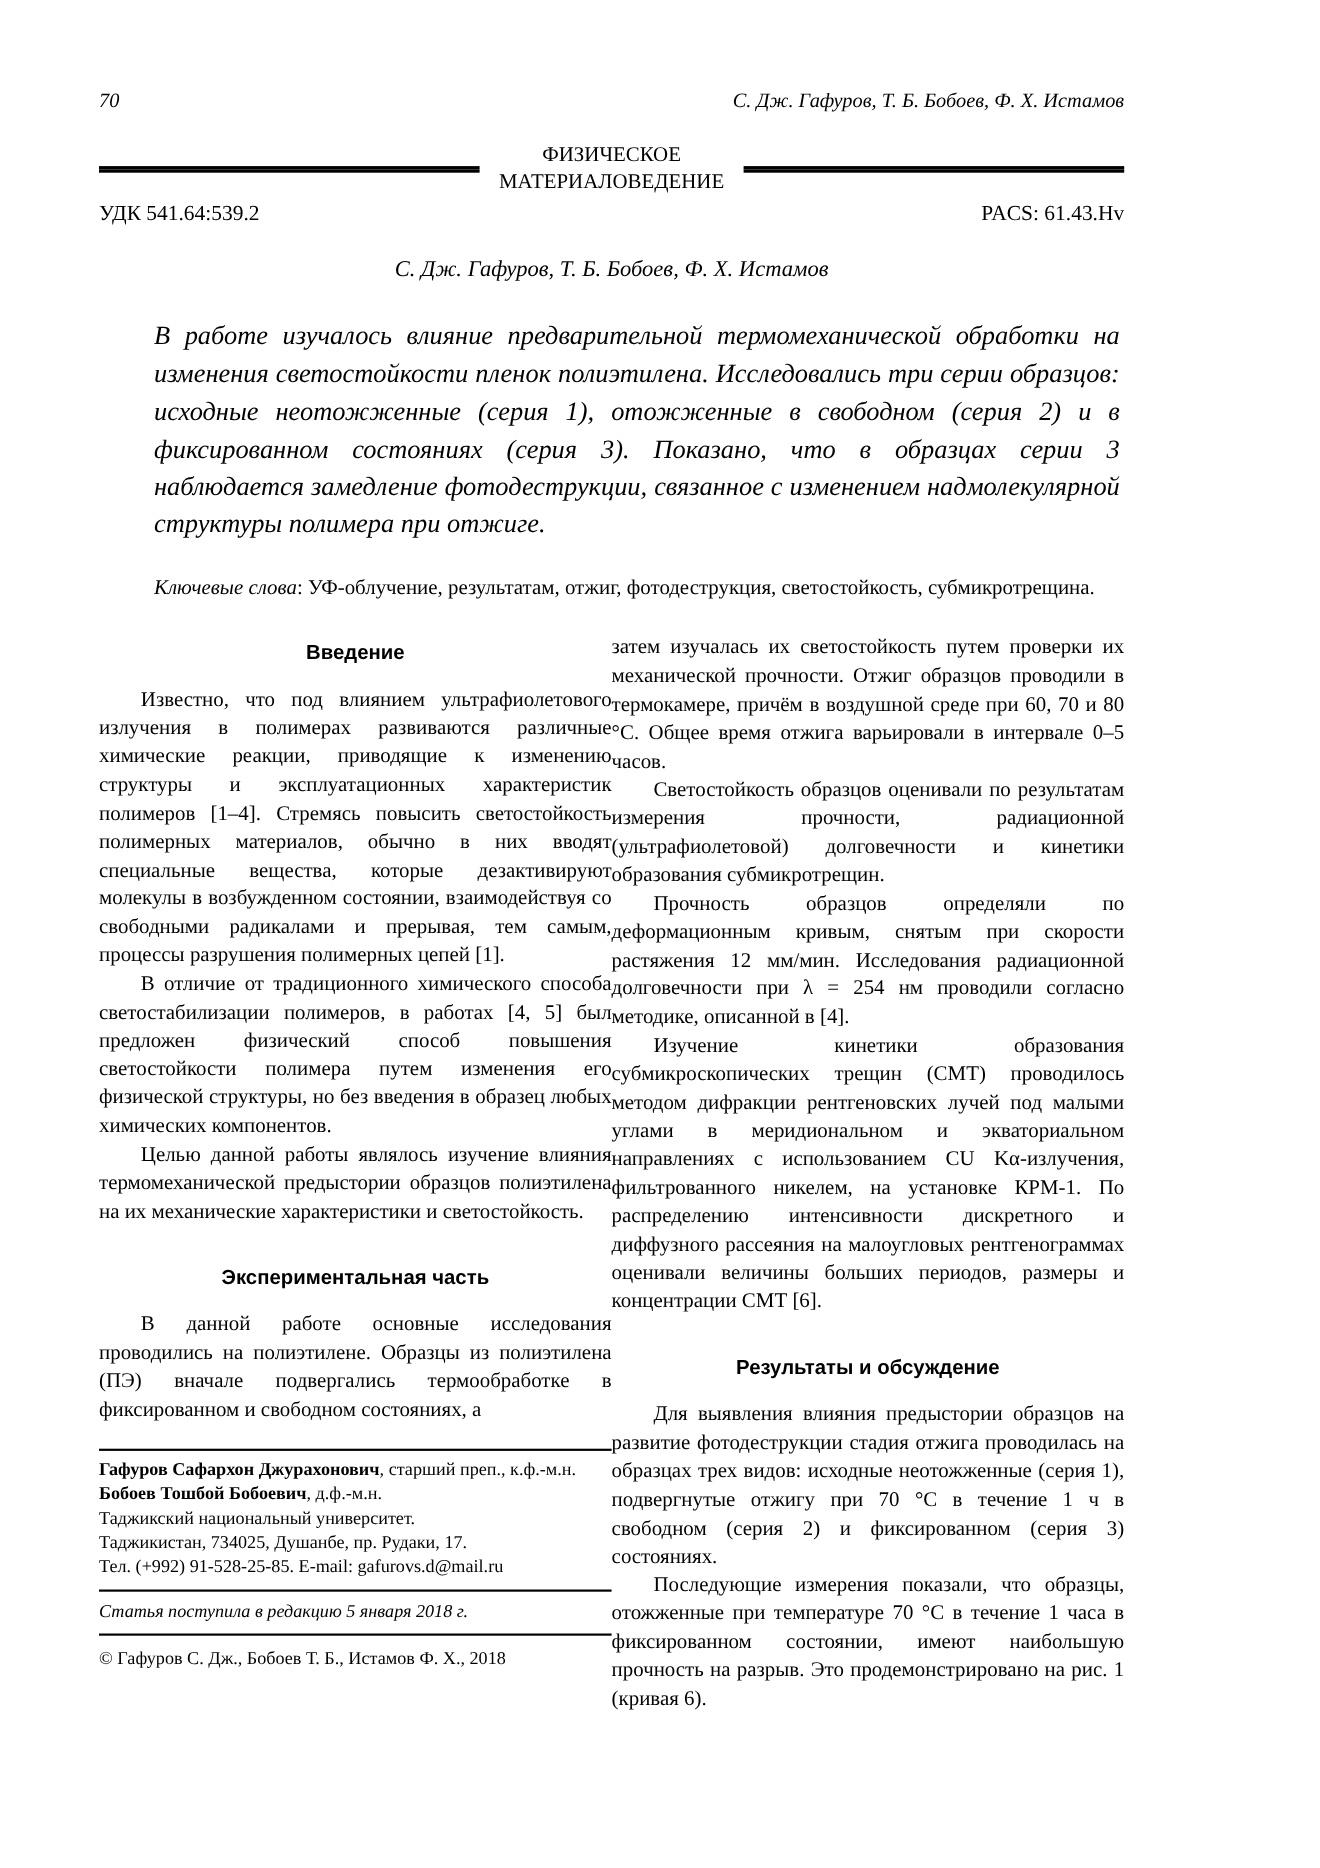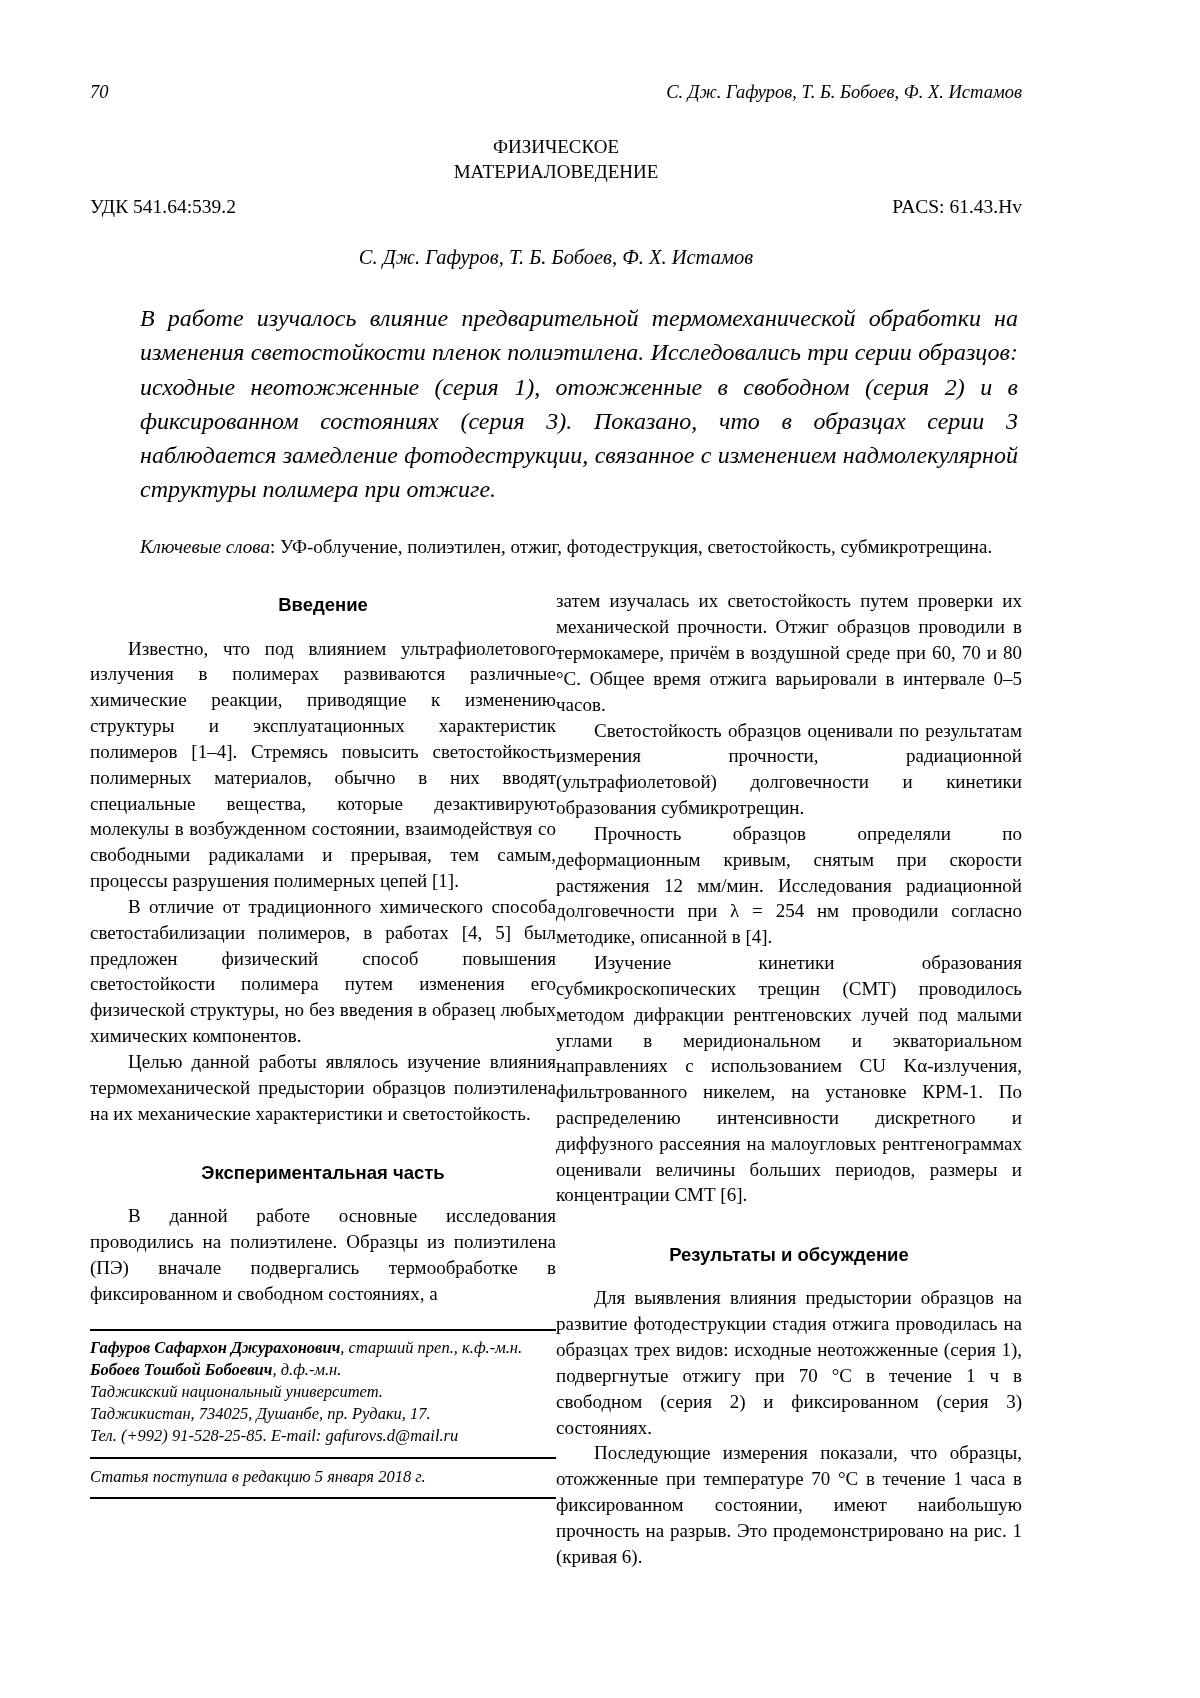--- a/index.html
+++ b/index.html
@@ -15,21 +15,20 @@
   .running-head {
     display: flex;
     justify-content: space-between;
     font-style: italic;
     font-size: 18.5px;
   }
   .banner {
     display: flex;
     align-items: center;
     margin-top: 26px;
-    flex-direction: column;
   }
   .banner-rule {
     flex: 1;
     height: 6px;
     border-top: 3px solid #000;
     border-bottom: 3px solid #000;
   }
   .banner-text {
     padding: 0 18px;
     text-align: center;
@@ -101,21 +100,21 @@
     font-size: 16.5px;
     line-height: 1.34;
     text-align: left;
   }
   .fn-rule {
     border: none;
     border-top: 2px solid #000;
     margin: 0;
   }
   .fn-block { padding: 6px 0 10px 0; }
-  .fn-line { text-indent: 0; font-style: italic; }
+  .fn-line { text-indent: 0; }
   .fn-name { font-weight: bold; }
   .fn-received {
     font-style: italic;
     padding: 7px 0 9px 0;
   }
   .fn-copyright { padding-top: 10px; }
 </style>
 </head>
 <body>
 
@@ -138,21 +137,21 @@
   <div class="codes">
     <span>УДК 541.64:539.2</span>
     <span>PACS: 61.43.Hv</span>
   </div>
 
 
   <div class="authors-line">С. Дж. Гафуров, Т. Б. Бобоев, Ф. Х. Истамов</div>
 
   <p class="abstract">В работе изучалось влияние предварительной термомеханической обработки на изменения светостойкости пленок полиэтилена. Исследовались три серии образцов: исходные неотожженные (серия 1), отожженные в свободном (серия 2) и в фиксированном состояниях (серия 3). Показано, что в образцах серии 3 наблюдается замедление фотодеструкции, связанное с изменением надмолекулярной структуры полимера при отжиге.</p>
 
-  <p class="keywords"><span class="kw-label">Ключевые слова</span><span>: УФ-облучение, полиэтилен, отжиг, фотодеструкция, светостойкость, субмикротрещина.</span></p>
+  <p class="keywords"><span class="kw-label">Ключевые слова</span><span>: УФ-облучение, результатам, отжиг, фотодеструкция, светостойкость, субмикротрещина.</span></p>
 
   <div class="columns">
 
     <div class="col">
       <div class="col-heading first">Введение</div>
       <p>Известно, что под влиянием ультрафиолетового излучения в полимерах развиваются различные химические реакции, приводящие к изменению структуры и эксплуатационных характеристик полимеров [1–4]. Стремясь повысить светостойкость полимерных материалов, обычно в них вводят специальные вещества, которые дезактивируют молекулы в возбужденном состоянии, взаимодействуя со свободными радикалами и прерывая, тем самым, процессы разрушения полимерных цепей [1].</p>
       <p>В отличие от традиционного химического способа светостабилизации полимеров, в работах [4, 5] был предложен физический способ повышения светостойкости полимера путем изменения его физической структуры, но без введения в образец любых химических компонентов.</p>
       <p>Целью данной работы являлось изучение влияния термомеханической предыстории образцов полиэтилена на их механические характеристики и светостойкость.</p>
       <div class="col-heading">Экспериментальная часть</div>
       <p>В данной работе основные исследования проводились на полиэтилене. Образцы из полиэтилена (ПЭ) вначале подвергались термообработке в фиксированном и свободном состояниях, а</p>
@@ -162,20 +161,21 @@
         <div class="fn-block">
           <div class="fn-line"><span class="fn-name">Гафуров Сафархон Джурахонович</span><span>, старший преп., к.ф.-м.н.</span></div>
           <div class="fn-line"><span class="fn-name">Бобоев Тошбой Бобоевич</span><span>, д.ф.-м.н.</span></div>
           <div class="fn-line">Таджикский национальный университет.</div>
           <div class="fn-line">Таджикистан, 734025, Душанбе, пр. Рудаки, 17.</div>
           <div class="fn-line">Тел. (+992) 91-528-25-85. E-mail: gafurovs.d@mail.ru</div>
         </div>
         <hr class="fn-rule">
         <div class="fn-received">Статья поступила в редакцию 5 января 2018 г.</div>
         <hr class="fn-rule">
+        <div class="fn-copyright">© Гафуров С. Дж., Бобоев Т. Б., Истамов Ф. Х., 2018</div>
       </div>
     </div>
 
     <div class="col">
       <p class="noindent">затем изучалась их светостойкость путем проверки их механической прочности. Отжиг образцов проводили в термокамере, причём в воздушной среде при 60, 70 и 80 °С. Общее время отжига варьировали в интервале 0–5 часов.</p>
       <p>Светостойкость образцов оценивали по результатам измерения прочности, радиационной (ультрафиолетовой) долговечности и кинетики образования субмикротрещин.</p>
       <p>Прочность образцов определяли по деформационным кривым, снятым при скорости растяжения 12 мм/мин. Исследования радиационной долговечности при λ = 254 нм проводили согласно методике, описанной в [4].</p>
       <p>Изучение кинетики образования субмикроскопических трещин (СМТ) проводилось методом дифракции рентгеновских лучей под малыми углами в меридиональном и экваториальном направлениях с использованием CU Kα-излучения, фильтрованного никелем, на установке КРМ-1. По распределению интенсивности дискретного и диффузного рассеяния на малоугловых рентгенограммах оценивали величины больших периодов, размеры и концентрации СМТ [6].</p>
       <div class="col-heading">Результаты и обсуждение</div>
       <p>Для выявления влияния предыстории образцов на развитие фотодеструкции стадия отжига проводилась на образцах трех видов: исходные неотожженные (серия 1), подвергнутые отжигу при 70 °С в течение 1 ч в свободном (серия 2) и фиксированном (серия 3) состояниях.</p>

